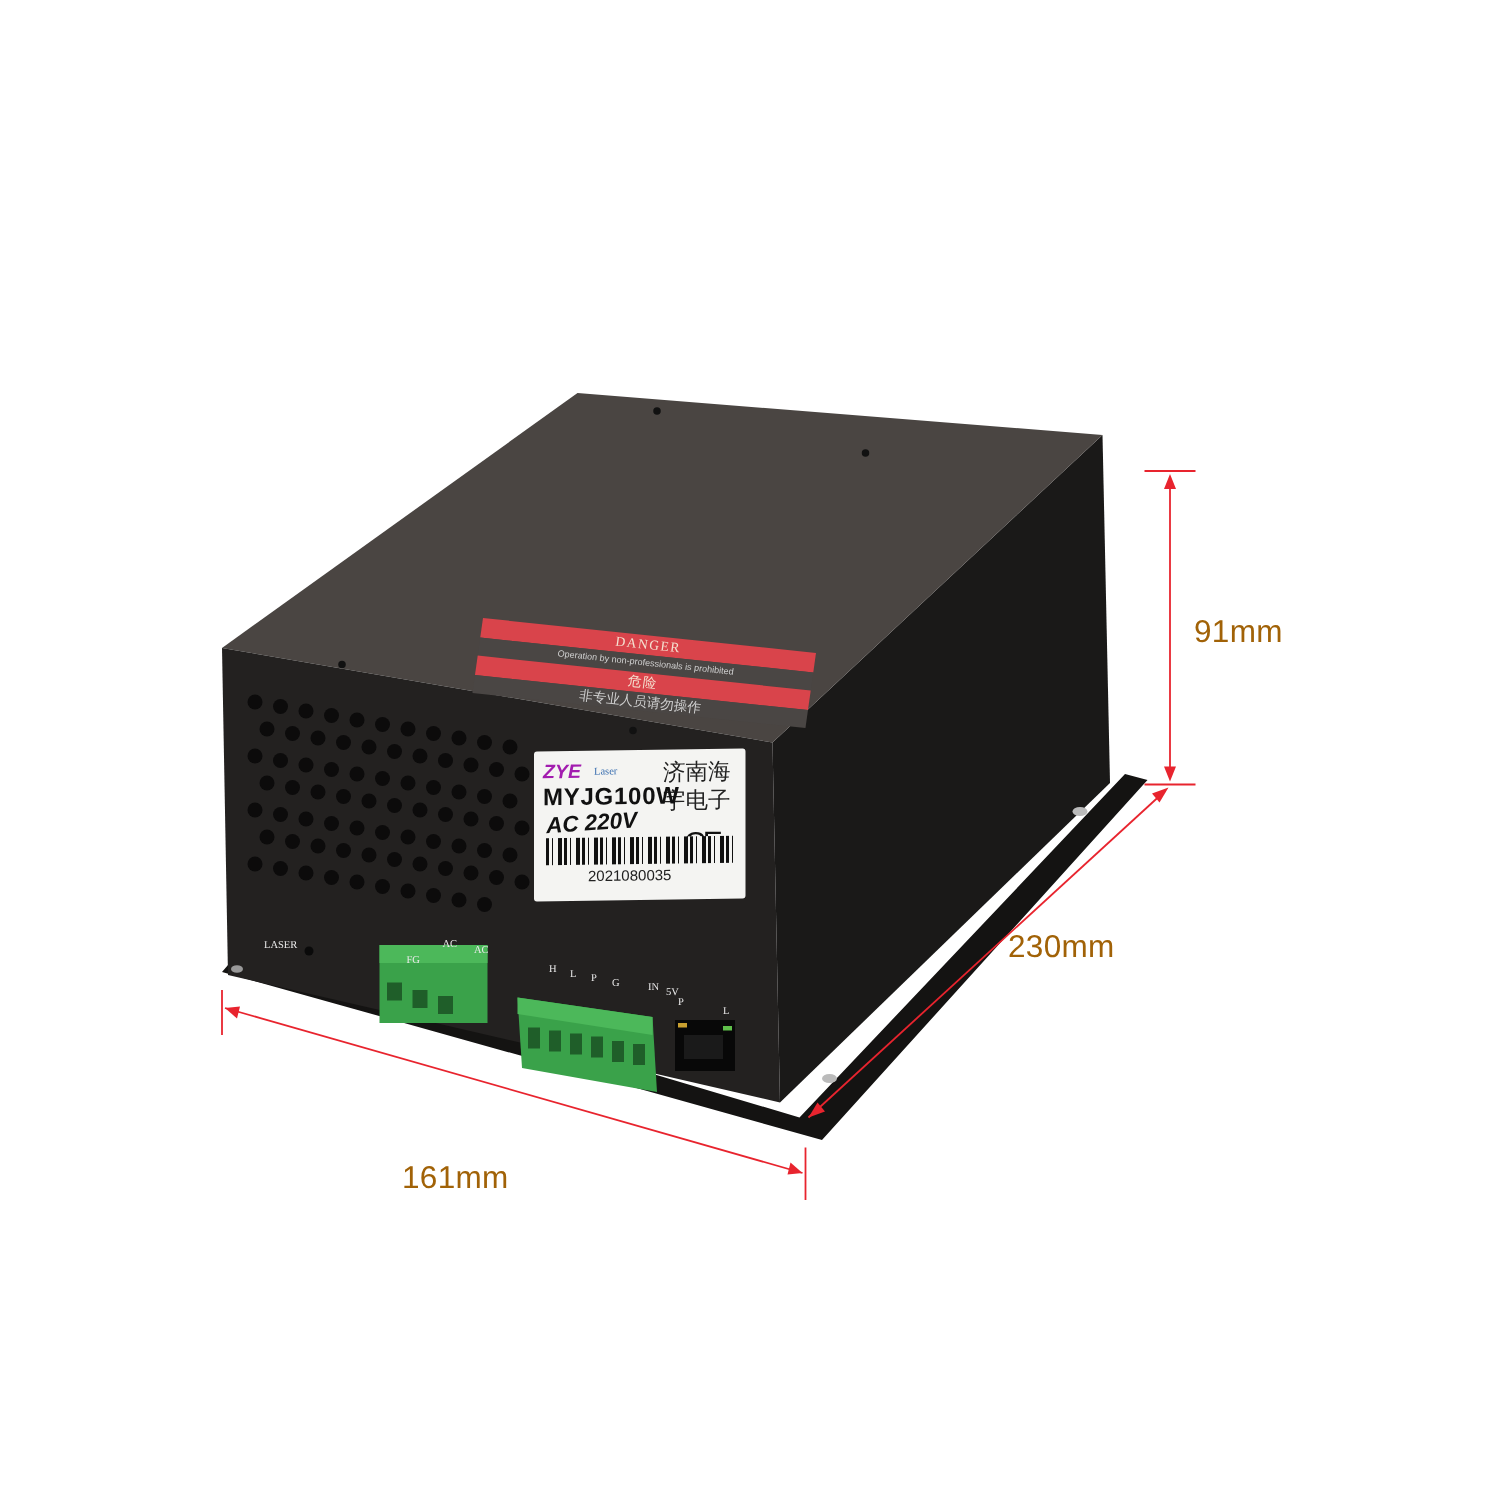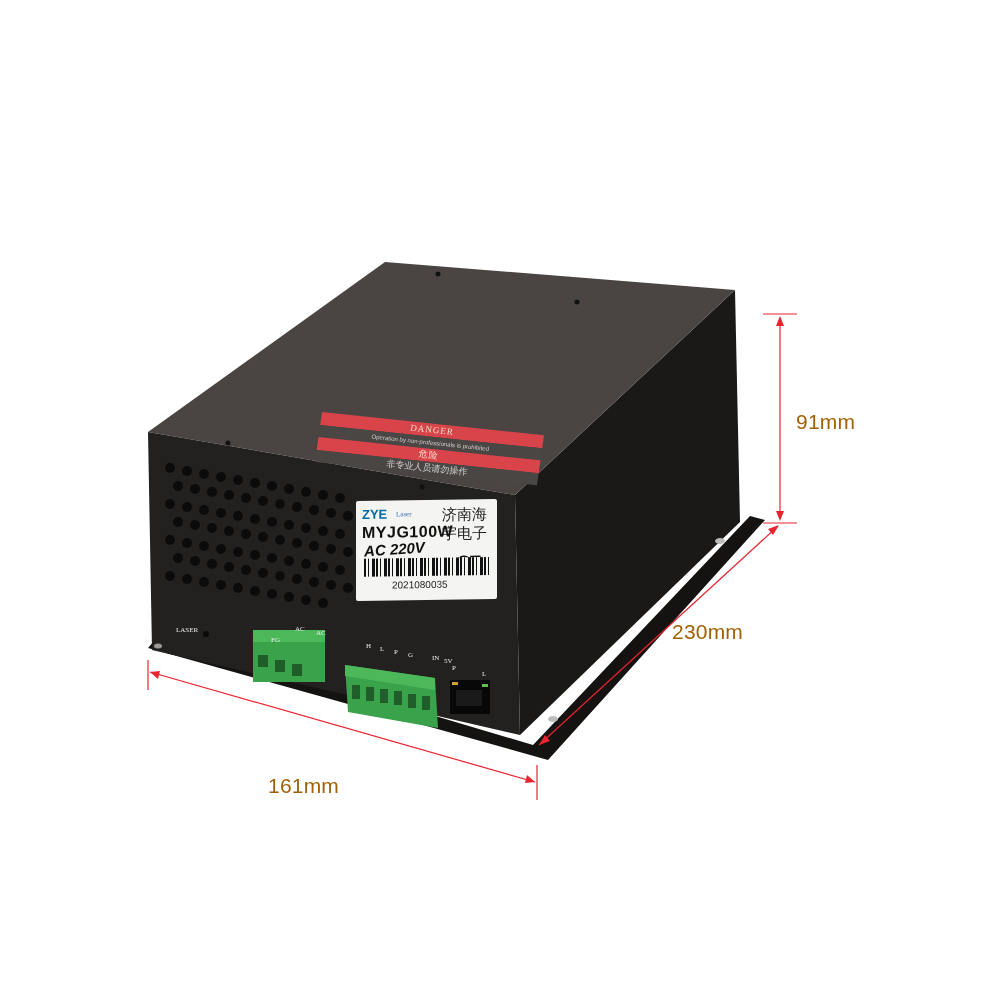--- a/index.html
+++ b/index.html
@@ -1,21 +1,21 @@
 <!DOCTYPE html>
 <html><head>
   <meta charset="utf-8">
   <style>
     html, body { margin:0; padding:0; background:#ffffff; }
     body { width:1000px; height:1000px; position:relative; overflow:hidden; font-family:"Liberation Sans", sans-serif; }
     svg.scene { position:absolute; left:0; top:0; width:1000px; height:1000px; }
     .dim-label { position:absolute; color:#a16207; font-family:"Liberation Sans", sans-serif; font-size:21px; letter-spacing:0.2px; }
     .lbl { position:absolute; font-family:"Liberation Serif", serif; color:#e9e9e9; font-size:7px; }
     .sticker { position:absolute; left:356px; top:500px; width:141px; height:100px; background:#f4f4f2; transform:skewY(-0.8deg); border-radius:2px; }
-    .brand { position:absolute; left:6px; top:6px; font-size:13px; font-weight:bold; color:#0369a1; font-family:"Liberation Sans", sans-serif; }
+    .brand { position:absolute; left:6px; top:6px; font-size:13px; font-weight:bold; font-style:italic; color:#a21caf; font-family:"Liberation Sans", sans-serif; }
     .brand-sub { position:absolute; left:40px; top:10px; font-size:7px; color:#3a6fb0; font-family:"Liberation Serif", serif; }
     .brand-cn { position:absolute; left:86px; top:6px; font-size:15px; color:#222; font-family:"DejaVu Sans", sans-serif; }
     .model { position:absolute; left:6px; top:23px; font-size:16px; font-weight:bold; color:#111; letter-spacing:0.5px; font-family:"Liberation Sans", sans-serif; }
     .voltage { position:absolute; left:8px; top:40px; font-size:15px; font-weight:bold; font-style:italic; color:#111; font-family:"Liberation Sans", sans-serif; transform:rotate(-3deg); }
     .ce { position:absolute; left:100px; top:36px; font-size:20px; color:#111; font-family:"Liberation Sans", sans-serif; letter-spacing:-2px;margin-top:16px; }
     .barcode { position:absolute; left:8px; top:58px; width:126px; height:18px;
       background:repeating-linear-gradient(90deg,#111 0 2px,#f4f4f2 2px 4px,#111 4px 5px,#f4f4f2 5px 8px,#111 8px 11px,#f4f4f2 11px 12px); }
     .serial { position:absolute; left:36px; top:79px; font-size:10px; color:#222; font-family:"Liberation Sans", sans-serif; }
     .danger { position:absolute; left:322px; top:412px; width:222px; height:74px; transform:skew(-8deg,6deg); transform-origin:0 0; }
     .danger .band { position:absolute; left:0; width:100%; height:13px; background:#d9444b; color:#f4e0d0; font-size:9px; text-align:center; line-height:13px; font-family:"Liberation Serif", serif; letter-spacing:1px; }

